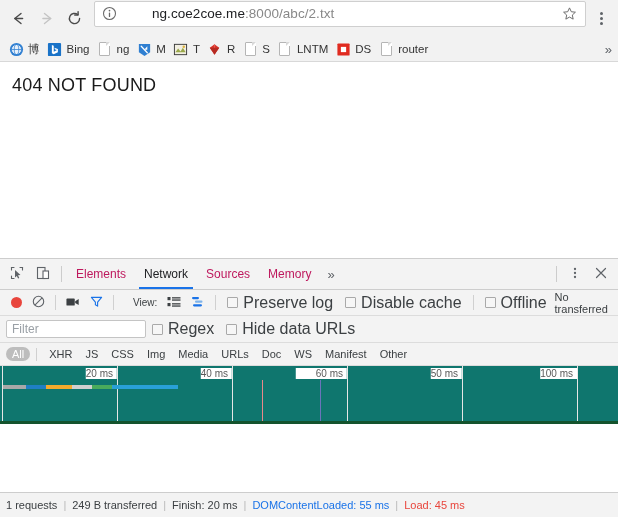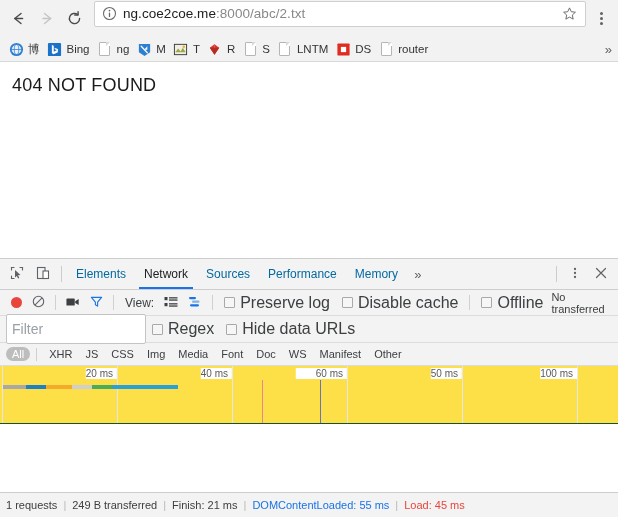--- a/index.html
+++ b/index.html
@@ -32,20 +32,21 @@
     flex: 1 1 auto;
     height: 26px;
     margin: 0 4px 10px 6px;
     background: #fff;
     border: 1px solid #cfcfcf;
     border-radius: 2px;
     display: flex;
     align-items: center;
     padding: 0 6px 0 7px;
     min-width: 0;
+    gap: 29px;
   }
   .info-icon { flex:none; width:15px; height:15px; margin-right:6px; }
   .url-text {
     flex: 1 1 auto;
     font-size: 13.5px;
     color: #202124;
     white-space: nowrap;
     overflow: hidden;
     letter-spacing: 0.05px;
   }
@@ -118,61 +119,61 @@
     padding-left: 4px;
     position: relative;
   }
   .dt-icon-btn { width:26px;height:26px;display:flex;align-items:center;justify-content:center;flex:none;border-radius:2px;}
   .dt-sep { width:1px; height:16px; background:#ccc; margin:0 5px; flex:none;}
   .dt-tab {
     padding: 0 9px;
     height: 30px;
     line-height: 30px;
     font-size: 12px;
-    color: #0369a1;
+    color: #be185d;
     flex:none;
     position: relative;
   }
   .dt-tab.active { color: #202124; }
   .dt-tab.active:after {
     content:"";position:absolute;left:4px;right:4px;bottom:0;height:2px;background:#1a73e8;
   }
   .dt-more { padding: 0 7px; font-size: 13px; color:#5f6368; flex:none; }
   .dt-right { margin-left:auto; display:flex; align-items:center; padding-right:4px;}
 
   .dt-toolbar {
     height: 26px;
     display:flex; align-items:center;
     background:#f3f3f3;
     border-bottom:1px solid #dcdcdc;
     padding: 0 6px;
     gap: 0;
   }
   .rec-dot { width:11px;height:11px;border-radius:50%;background:#e8453c; }
   .tb-item { display:flex;align-items:center;justify-content:center;height:22px;flex:none;padding:0 5px; }
-  .tb-label { font-size:12px;color:#3c4043; margin: 0 5px 0 6px; }
+  .tb-label { font-size:10px;color:#3c4043; margin: 0 5px 0 14px; }
   .chk {
     width:11px;height:11px;border:1px solid #a9a9a9;background:#f6f6f6;border-radius:1px;flex:none;margin-right:5px;
   }
   .chk-item { display:flex; align-items:center; font-size:16px; color:#3c4043; padding:0 6px; flex:none;justify-content:flex-end; }
   .vsep { width:1px;height:15px;background:#d0d0d0;margin:0 5px;flex:none;}
   .throttle-txt { font-size:11px; color:#3c4043; padding-left: 2px;}
 
   .dt-filterbar {
     height: 27px;
     display:flex; align-items:center;
     background:#f3f3f3;
     border-bottom:1px solid #dcdcdc;
     padding: 0 6px;
   }
   .filter-input {
-    width: 140px; height: 30px;
+    width: 140px; height: 18px;
     border: 1px solid #c4c4c4;
     background:#fff; border-radius:2px;
-    font-size: 14px; color:#9aa0a6;
+    font-size: 12px; color:#9aa0a6;
     padding: 0 5px;
     font-family:"Liberation Sans", sans-serif;
     line-height: 16px;
   }
   .filter-input::placeholder { color:#9aa0a6; }
 
   .dt-typebar {
     height: 23px;
     display:flex; align-items:center;
     background:#f3f3f3;
@@ -184,22 +185,22 @@
     font-size: 11px; color:#3c4043;
     padding: 1px 6px; border-radius: 8px; flex:none;
   }
   .type-pill.active { background:#bdbdbd; color:#fff; }
   .type-sep { width:1px;height:13px;background:#d0d0d0;margin:0 5px; flex:none;}
 
   
   .dt-overview {
     position: relative;
     height: 58px;
-    background: #fde047;
-    border-bottom: 1px solid #14532d;
+    background: #0f766e;
+    border-bottom: 3px solid #14532d;
     overflow: hidden;
   }
   .ov-gridline { position:absolute; top:0; bottom:0; width:1px; background:#e6e6e6; }
   .ov-tick {
     position:absolute; top:2px;
     font-size:10px; color:#5a5a5a;
     transform: translateX(-100%);
     padding-right: 4px;
     background: #fff;
   }
@@ -403,21 +404,20 @@
             <rect x="1.5" y="1.5" width="7.5" height="11" fill="none" stroke="#5f6368" stroke-width="1.1"></rect>
             <rect x="7" y="5" width="5.5" height="7.5" fill="#fff" stroke="#5f6368" stroke-width="1.1"></rect>
           </svg>
         </span>
       </div>
       <div class="dt-sep"></div>
 
       <div class="dt-tab">Elements</div>
       <div class="dt-tab active">Network</div>
       <div class="dt-tab">Sources</div>
-      <div class="dt-tab">Performance</div>
       <div class="dt-tab">Memory</div>
       <div class="dt-more">»</div>
 
       <div class="dt-right">
         <div class="dt-sep"></div>
         <div class="dt-icon-btn">
           <span>
             <svg width="14" height="14" viewBox="0 0 14 14">
               <circle cx="7" cy="3" r="1.15" fill="#5f6368"></circle>
               <circle cx="7" cy="7" r="1.15" fill="#5f6368"></circle>
@@ -516,21 +516,21 @@
     </div>
 
     <div class="dt-typebar">
       <span class="type-pill active">All</span>
       <span class="type-sep"></span>
       <span class="type-pill">XHR</span>
       <span class="type-pill">JS</span>
       <span class="type-pill">CSS</span>
       <span class="type-pill">Img</span>
       <span class="type-pill">Media</span>
-      <span class="type-pill">Font</span>
+      <span class="type-pill">URLs</span>
       <span class="type-pill">Doc</span>
       <span class="type-pill">WS</span>
       <span class="type-pill">Manifest</span>
       <span class="type-pill">Other</span>
     </div>
 
     <div class="dt-overview">
       <div class="ov-gridline" style="left:2px;"></div>
       <div class="ov-gridline" style="left:117px;"></div>
       <div class="ov-gridline" style="left:232px;"></div>
@@ -559,21 +559,21 @@
       
 
       
     </div>
 
     <div class="dt-status">
       <span>1 requests</span>
       <span class="st-sep">|</span>
       <span>249 B transferred</span>
       <span class="st-sep">|</span>
-      <span>Finish: 21 ms</span>
+      <span>Finish: 20 ms</span>
       <span class="st-sep">|</span>
       <span class="st-blue">DOMContentLoaded: 55 ms</span>
       <span class="st-sep">|</span>
       <span class="st-red">Load: 45 ms</span>
     </div>
 
   </div>
 </div>
 
 </body></html>

